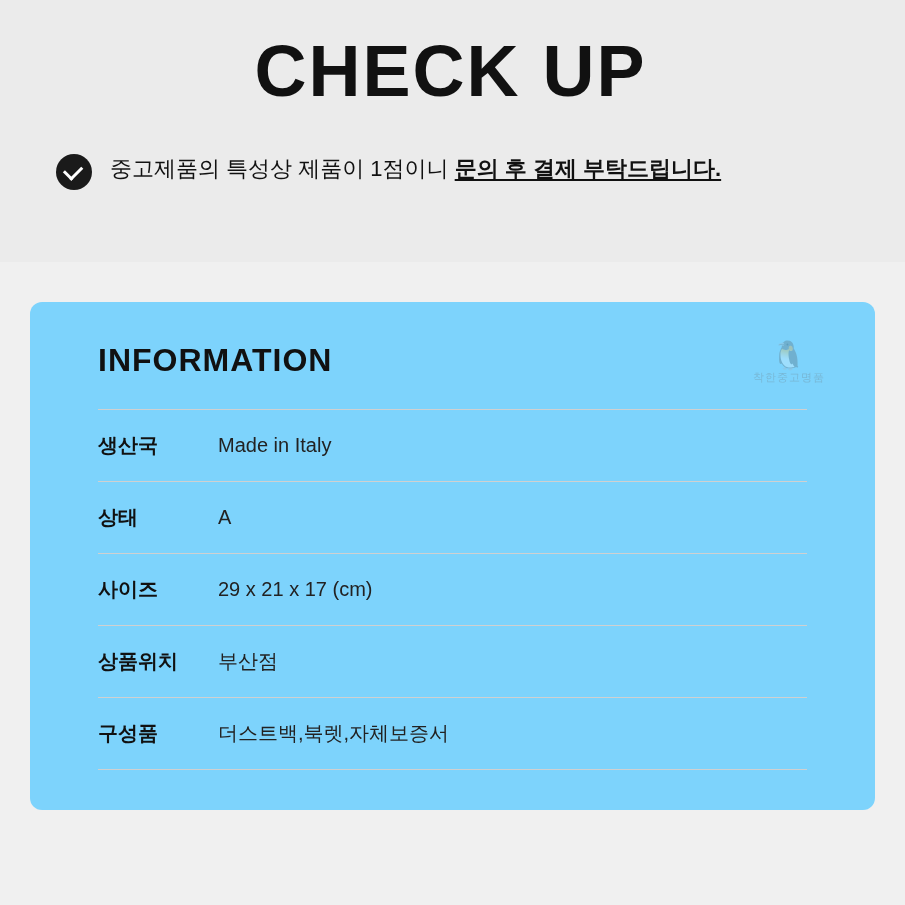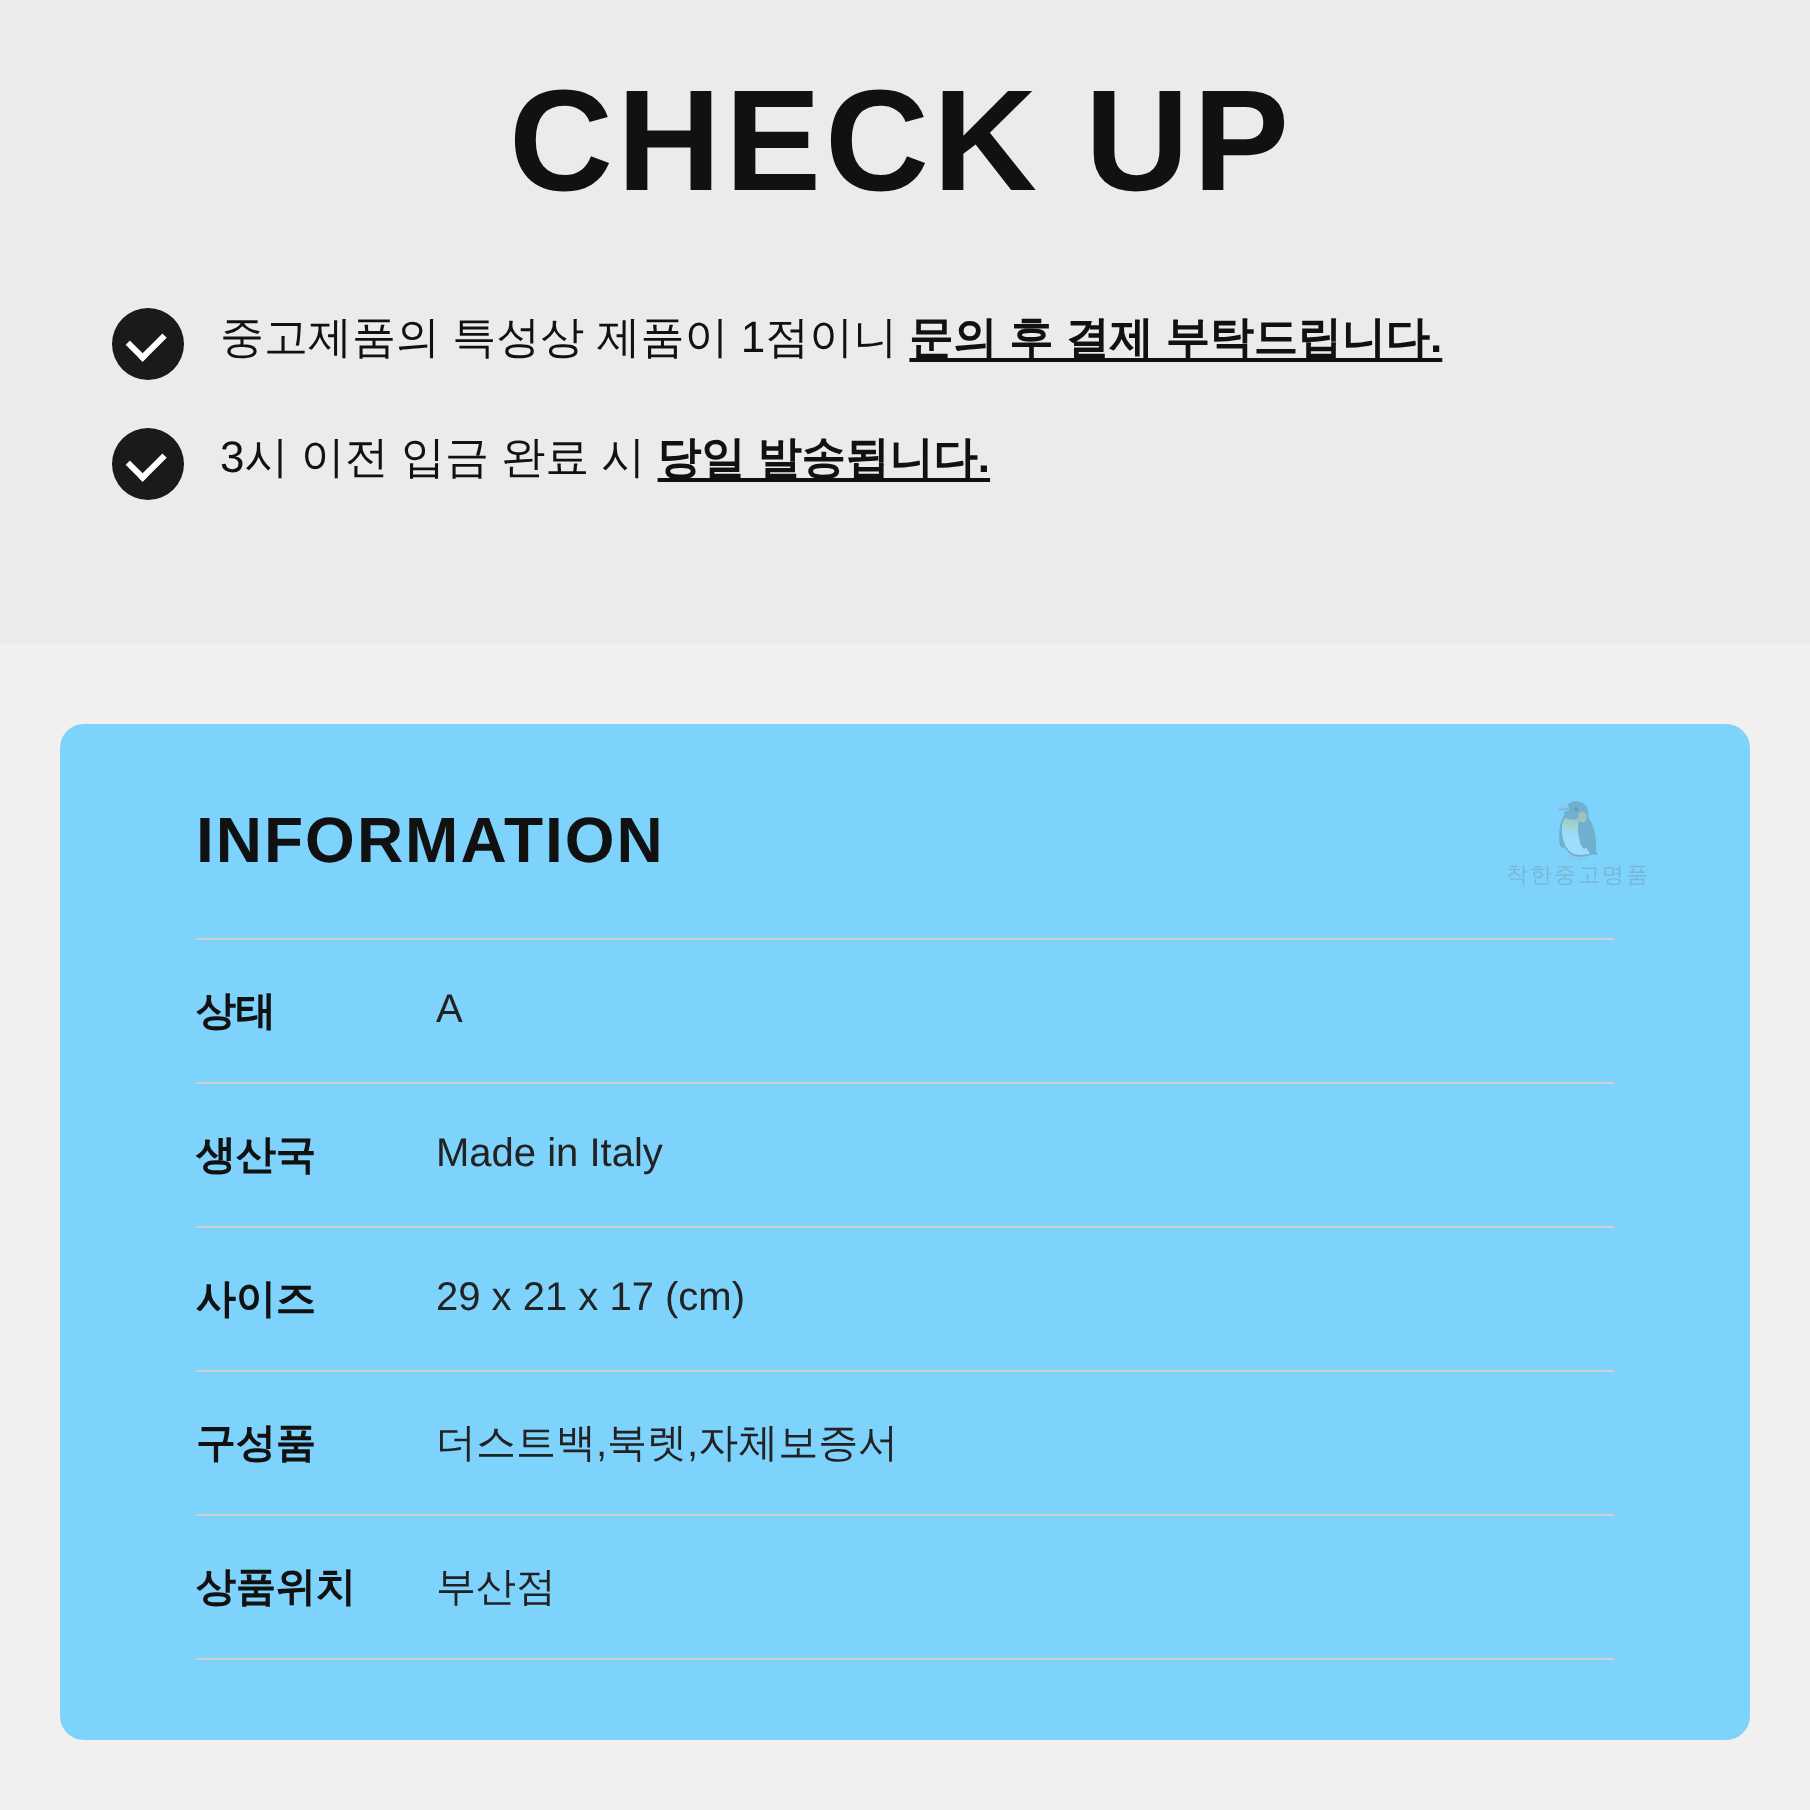--- a/index.html
+++ b/index.html
@@ -149,55 +149,49 @@
 <div class="top-section">
   <h1 class="title">CHECK UP</h1>
 
   <div class="check-item">
     <div class="check-icon"></div>
     <span class="check-text">
       중고제품의 특성상 제품이 1점이니 <strong>문의 후 결제 부탁드립니다.</strong>
     </span>
   </div>
 
-  <div class="check-item">
-    <div class="check-icon"></div>
-    <span class="check-text">
-      3시 이전 입금 완료 시 <strong>당일 발송됩니다.</strong>
-    </span>
-  </div>
 </div>
 
 <div class="bottom-section">
   <div class="info-card">
     <h2 class="info-title">INFORMATION</h2>
 
     <div class="watermark">
       <span class="watermark-penguin">🐧</span>
       <span class="watermark-text">착한중고명품</span>
     </div>
 
     <table class="info-table">
       <tbody id="info-tbody">
       <tr class="info-row">
+            <td class="info-label">생산국</td>
+            <td class="info-value">Made in Italy</td>
+          </tr>
+          <tr class="info-row">
             <td class="info-label">상태</td>
             <td class="info-value">A</td>
-          </tr>
-          <tr class="info-row">
-            <td class="info-label">생산국</td>
-            <td class="info-value">Made in Italy</td>
           </tr>
           <tr class="info-row">
             <td class="info-label">사이즈</td>
             <td class="info-value">29 x 21 x 17 (cm)</td>
           </tr>
           <tr class="info-row">
+            <td class="info-label">상품위치</td>
+            <td class="info-value">부산점</td>
+          </tr>
+          <tr class="info-row">
             <td class="info-label">구성품</td>
             <td class="info-value">더스트백,북렛,자체보증서</td>
-          </tr>
-          <tr class="info-row">
-            <td class="info-label">상품위치</td>
-            <td class="info-value">부산점</td>
           </tr>
         </tbody>
     </table>
   </div>
 </div>
 
 </body></html>

